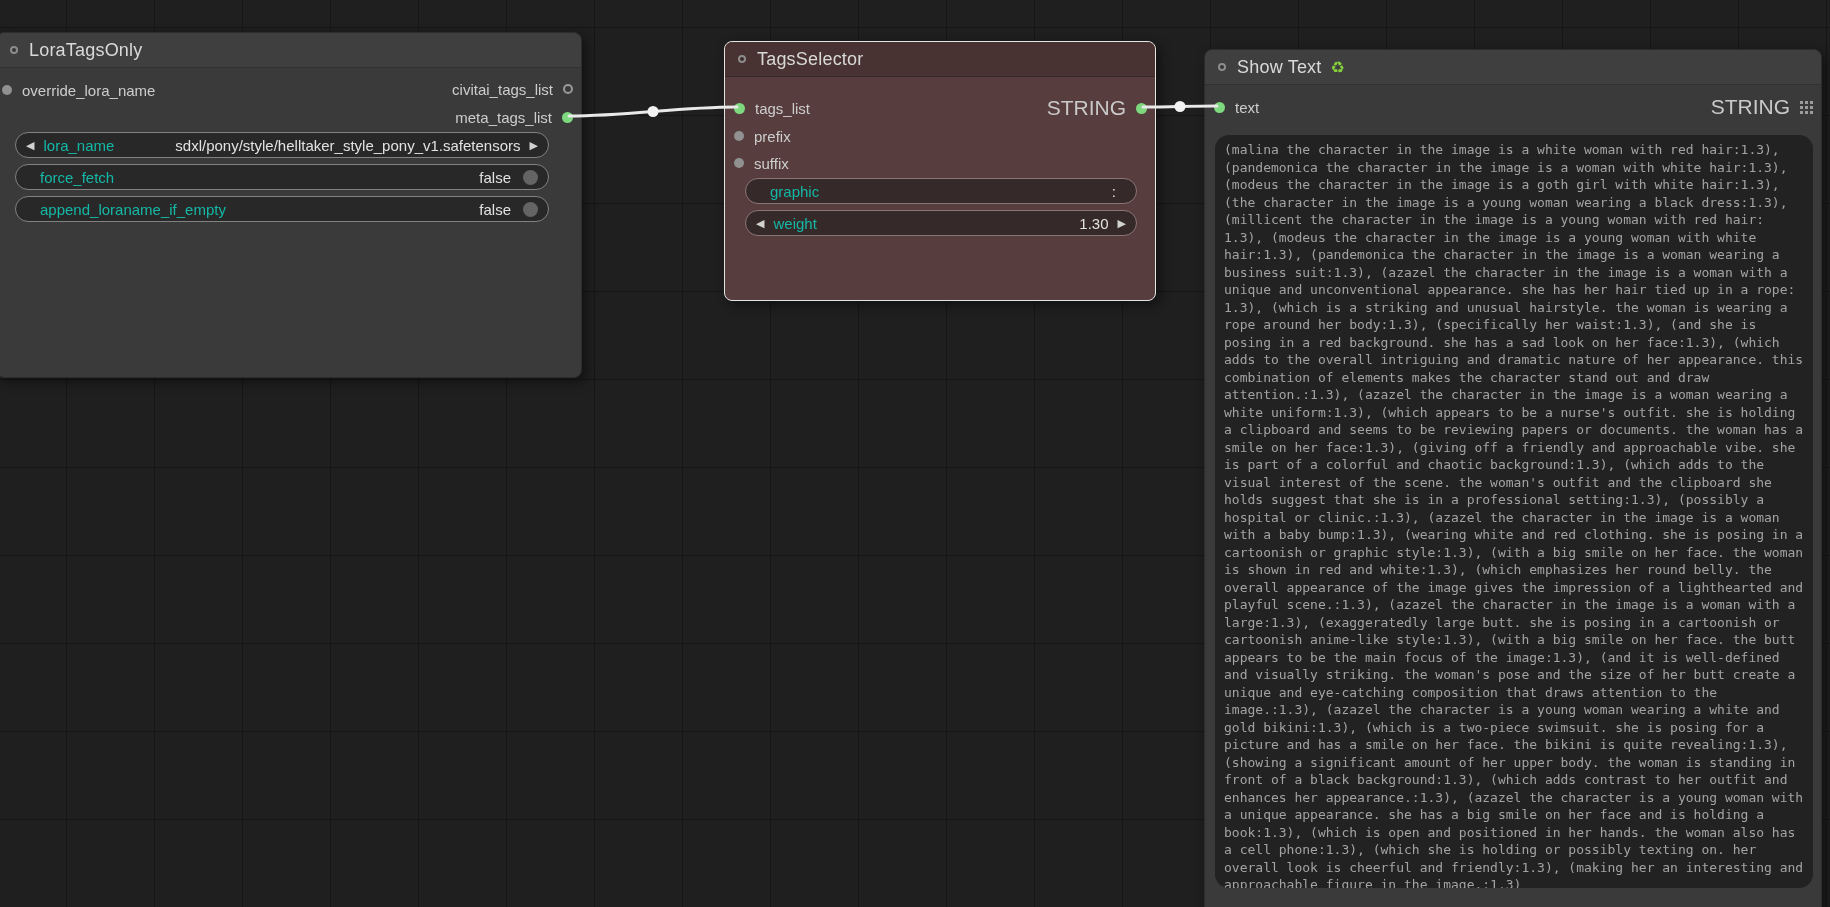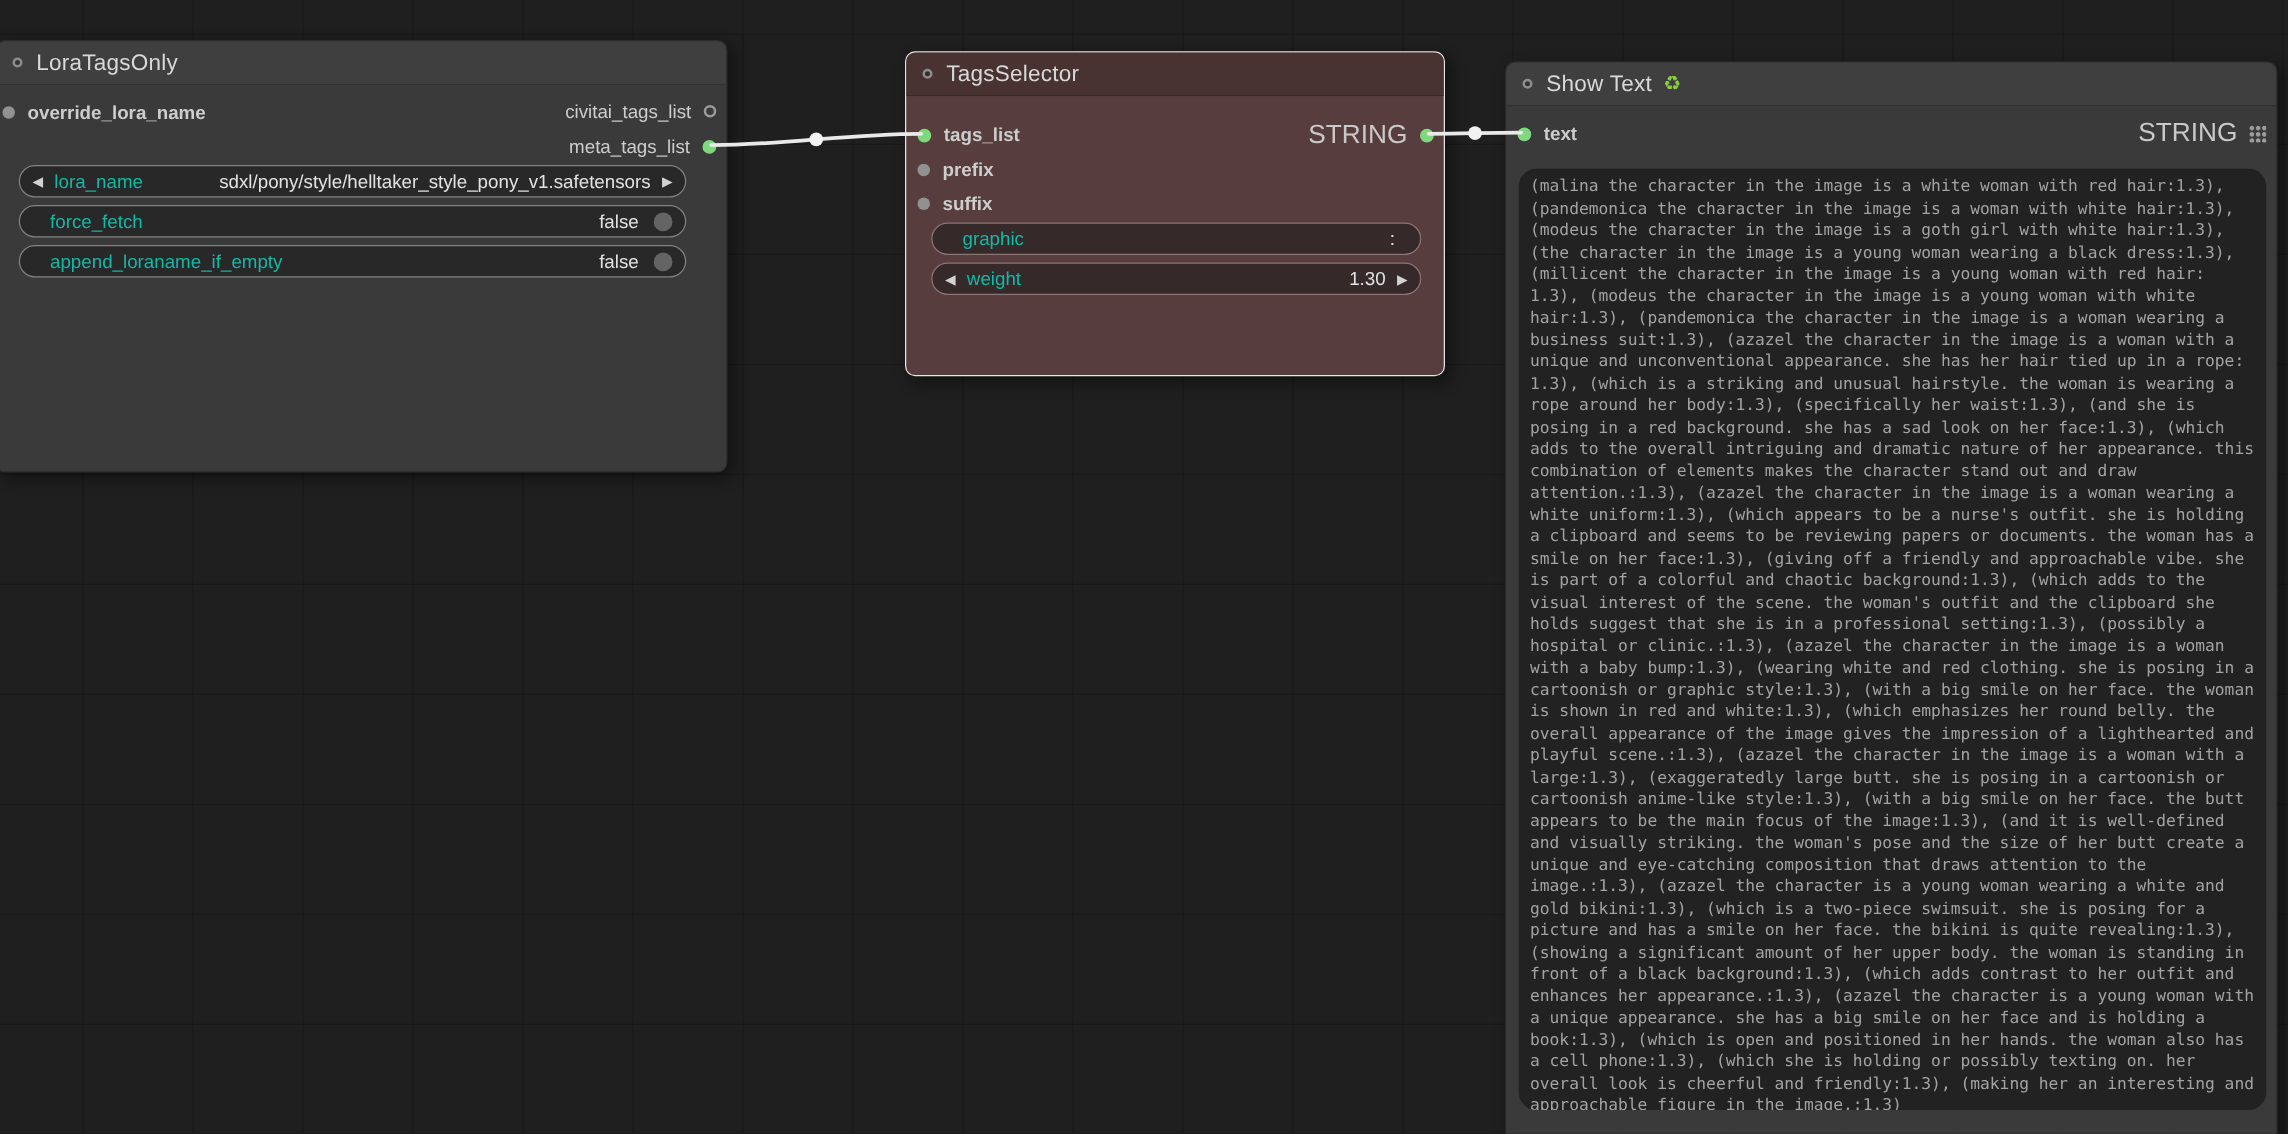--- a/index.html
+++ b/index.html
@@ -39,21 +39,21 @@
     margin-right:11px; flex:0 0 auto;
   }
   .hdr-title { font-size:18px; color:#d9d9d9; letter-spacing:0.2px; }
   .pys-icon { margin-left:9px; font-size:16px; color:#86d13c; }
 
   .slot {
     position:absolute; height:24px;
     display:flex; align-items:center;
     font-size:15px; color:#cdcdcd; white-space:nowrap;
   }
-  .slot.in  { left:5px;font-weight:bold; }
+  .slot.in  { left:5px; }
   .slot.out { right:8px; }
   .sdot { border-radius:50%; flex:0 0 auto; }
   .slot.in  .sdot { margin-right:10px; }
   .slot.out .sdot { margin-left:10px; }
   .sdot.green { width:11px; height:11px; background:#7ed87e; }
   .sdot.gray  { width:10px; height:10px; background:#919191; }
   .sdot.ring  { width:10px; height:10px; border:2px solid #9a9a9a; background:transparent; }
 
   .widget {
     position:absolute; height:26px;

